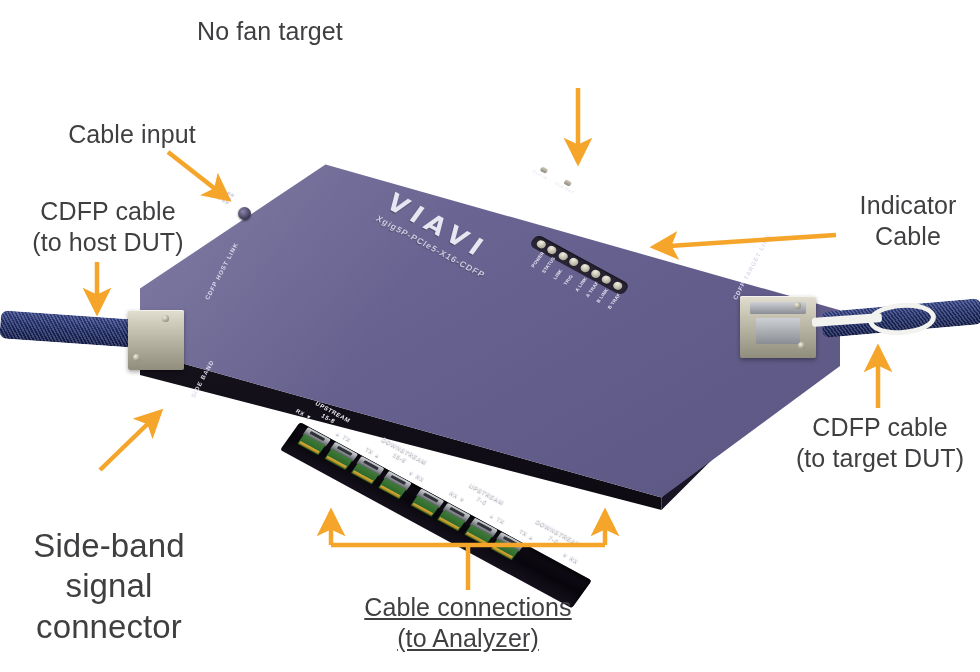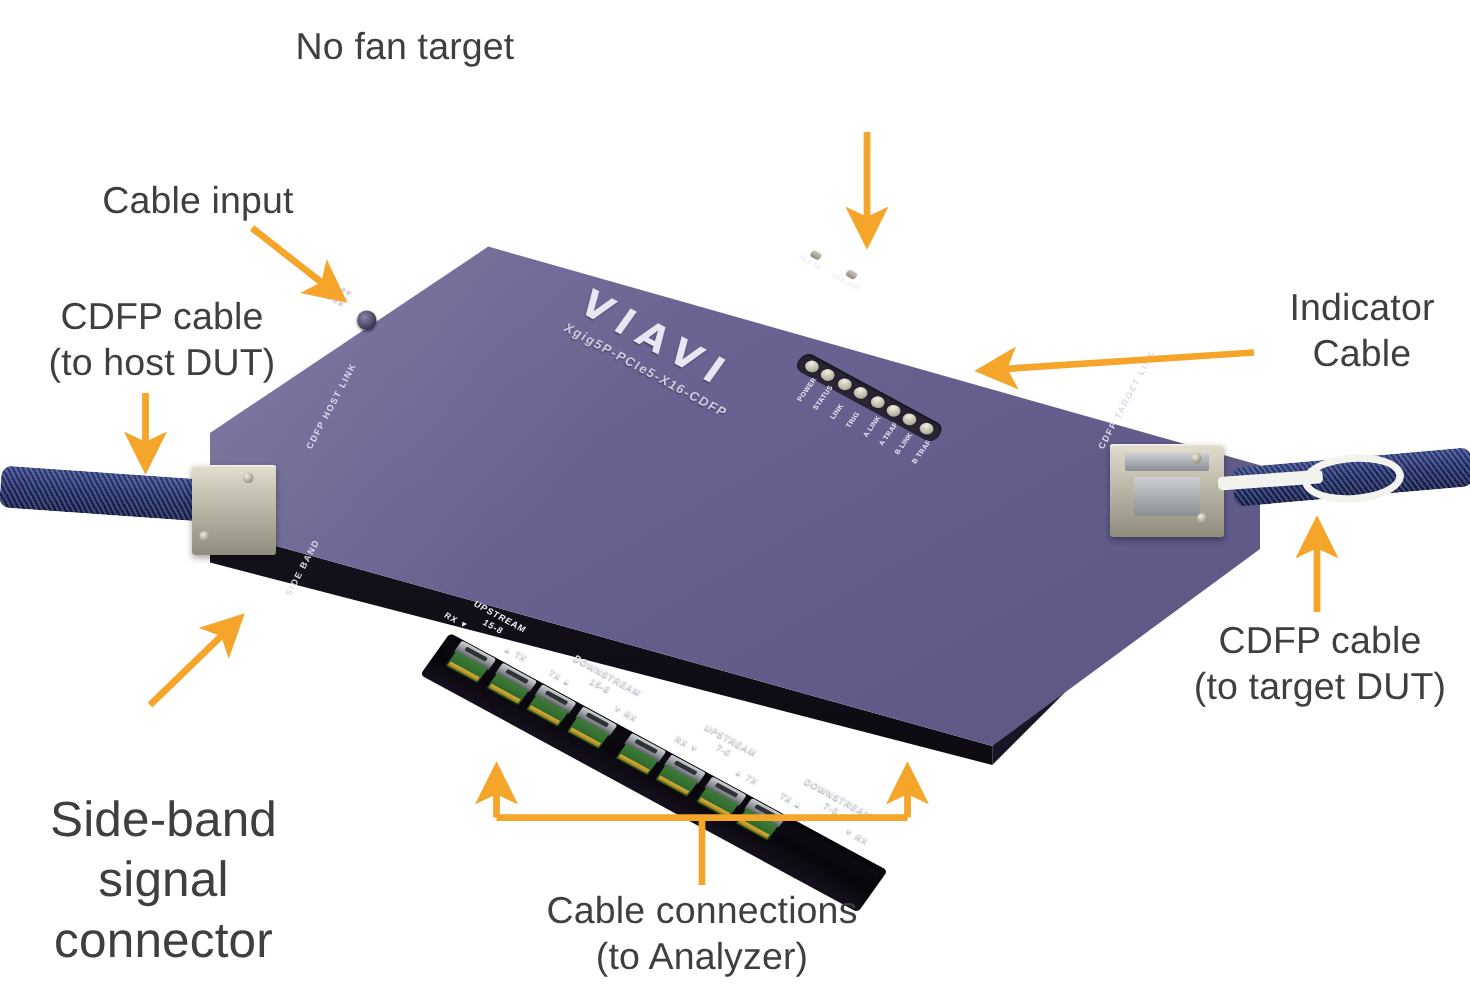--- a/index.html
+++ b/index.html
@@ -365,16 +365,16 @@
 
   <div class="anno" style="left:838px;top:190px;width:140px;font-size:25px;">Indicator
 Cable</div>
 
   <div class="anno" style="left:782px;top:412px;width:196px;font-size:25px;">CDFP cable
 (to target DUT)</div>
 
   <div class="anno" style="left:2px;top:490px;width:214px;font-size:33px;margin-top:36px;">Side-band
 signal connector</div>
 
-  <div class="anno" style="left:318px;top:592px;width:300px;font-size:25px;">Cable connections
+  <div class="anno" style="left:318px;top:592px;width:300px;font-size:25px;text-decoration:underline;">Cable connections
 (to Analyzer)</div>
 
 </div>
 
 </body></html>

